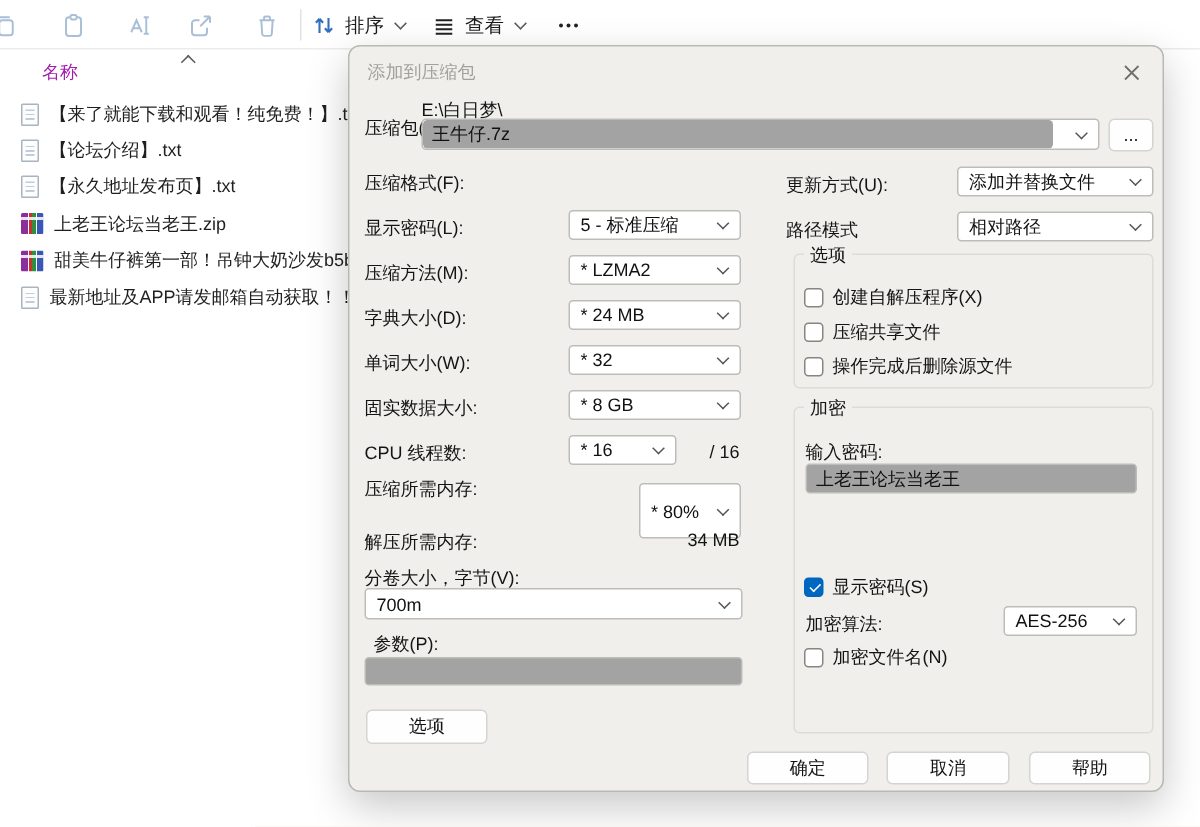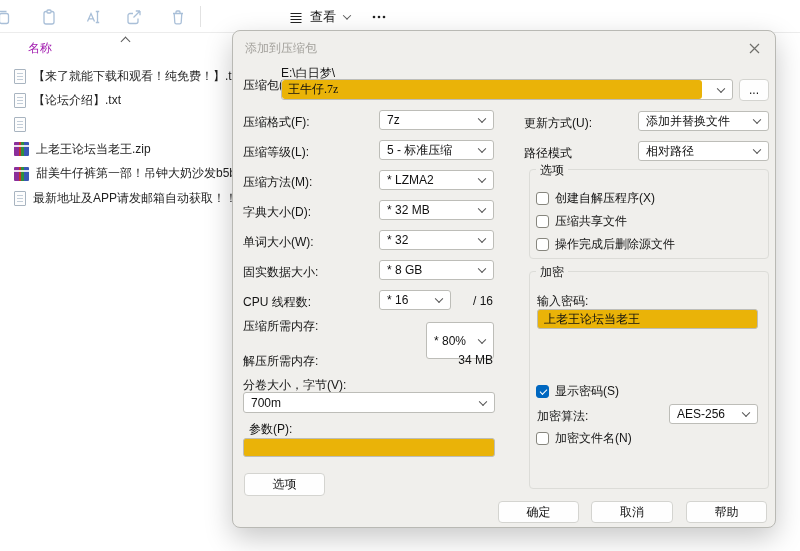--- a/index.html
+++ b/index.html
@@ -32,22 +32,22 @@
   .dialog { position:absolute; left:232px; top:30px; width:544px; height:498px; background:#f0efec;
             border:1px solid #b9b9b4; border-radius:8px; box-shadow:0 10px 28px rgba(0,0,0,.22); font-size:12px; color:#141414; }
   .dlg-title { position:absolute; left:12px; top:9px; font-size:12px; color:#a3a19c; }
   .dlg-close { position:absolute; right:10px; top:6px; width:22px; height:22px; display:flex; align-items:center; justify-content:center; }
   .lbl { position:absolute; font-size:12px; color:#141414; white-space:nowrap; }
 
   .combo { position:absolute; background:#fff; border:1px solid #bdbdb8; border-radius:3px; display:flex; align-items:center;
            padding:0 20px 0 7px; font-size:12px; color:#111; white-space:nowrap; overflow:hidden; }
   .combo .chev { position:absolute; right:8px; top:50%; width:6px; height:6px; border-right:1.2px solid #555;
                  border-bottom:1.2px solid #555; transform:translateY(-70%) rotate(45deg); }
-  .tinput { position:absolute; background:#eab308; border:1px solid #bdbdb8; border-radius:3px; font-size:12px; color:#111;
-            padding:0 6px; font-family:Liberation Serif, serif; outline:none; }
+  .tinput { position:absolute; background:#a3a3a3; border:1px solid #bdbdb8; border-radius:3px; font-size:12px; color:#111;
+            padding:0 6px; font-family:Liberation Sans, sans-serif; outline:none; }
   .btn { position:absolute; background:#fefefe; border:1px solid #d4d4d0; border-radius:4px; font-size:12px; color:#141414;
          display:flex; align-items:center; justify-content:center; cursor:default; }
   .groupbox { position:absolute; border:1px solid #dcdcd8; border-radius:4px; }
   .grouplabel { position:absolute; background:#f0efec; padding:0 4px; font-size:12px; color:#141414; }
   .cbrow { position:absolute; display:flex; align-items:center; gap:6px; }
   .cb { width:13px; height:13px; border:1px solid #87867e; border-radius:3px; background:#fff; position:relative; flex:0 0 auto; }
   .cb.checked { background:#0067c0; border-color:#0067c0; }
   .cb.checked::after { content:""; position:absolute; left:2.5px; top:3px; width:6px; height:3px;
        border-left:1.6px solid #fff; border-bottom:1.6px solid #fff; transform:rotate(-45deg); }
   .rt { position:absolute; font-size:12px; color:#141414; text-align:right; }
@@ -84,20 +84,30 @@
       </svg>
     </div>
     <div class="tbicon" style="left:168px">
       <svg width="18" height="18" viewBox="0 0 18 18" fill="none" stroke="#a9bfd8" stroke-width="1.3">
         <path d="M4 5.5h10M7 5.5V4a1 1 0 0 1 1-1h2a1 1 0 0 1 1 1v1.5"></path>
           <path d="M5.2 5.5l.6 9a1.5 1.5 0 0 0 1.5 1.4h3.4a1.5 1.5 0 0 0 1.5-1.4l.6-9"></path>
       </svg>
     </div>
     <div class="tbdivider"></div>
 
+    <div class="tbgroup" style="left:208px">
+      <span>
+        <svg width="16" height="16" viewBox="0 0 16 16" fill="none" stroke="#2e6fbe" stroke-width="1.4">
+          <path d="M5 13V3.5M5 3.5 2.6 6.2M5 3.5l2.4 2.7"></path>
+            <path d="M11 3v9.5M11 12.5l-2.4-2.7M11 12.5l2.4-2.7"></path>
+        </svg>
+      </span>
+      <span>排序</span>
+      <span class="chev-s"></span>
+    </div>
 
     <div class="tbgroup" style="left:288px">
       <span>
         <svg width="16" height="16" viewBox="0 0 16 16" fill="none" stroke="#222" stroke-width="1.2">
           <path d="M2.5 4.5h11M2.5 7.5h11M2.5 10.5h11M2.5 13.5h11"></path>
         </svg>
       </span>
       <span>查看</span>
       <span class="chev-s"></span>
     </div>
@@ -118,20 +128,21 @@
     <div class="file-row">
       <span class="fi" data-icon="txt"></span>
       <span class="file-name">【来了就能下载和观看！纯免费！】.txt</span>
     </div>
     <div class="file-row">
       <span class="fi" data-icon="txt"></span>
       <span class="file-name">【论坛介绍】.txt</span>
     </div>
     <div class="file-row">
       <span class="fi" data-icon="txt"></span>
+      <span class="file-name">【永久地址发布页】.txt</span>
     </div>
     <div class="file-row">
       <span class="fi" data-icon="rar"></span>
       <span class="file-name">上老王论坛当老王.zip</span>
     </div>
     <div class="file-row">
       <span class="fi" data-icon="rar"></span>
       <span class="file-name">甜美牛仔裤第一部！吊钟大奶沙发b5bd...</span>
     </div>
     <div class="file-row">
@@ -150,37 +161,33 @@
 
     <div class="lbl" style="left:10px; top:46px">压缩包(A)</div>
     <div class="lbl" style="left:48px; top:34px">E:\白日梦\</div>
     <div class="combo" style="left:48px; top:48px; width:452px; height:21px; padding:0">
       <input class="tinput" style="position: static; border: none; width: 420px; height: 19px;" value="王牛仔.7z">
       <span class="chev"></span>
     </div>
     <div class="btn" style="left:506px; top:48px; width:30px; height:22px">...</div>
 
     <div class="lbl" style="left:10px; top:83px">压缩格式(F):</div>
-    <div class="combo" style="left:146px; top:79px; width:115px; height:20px">
-      <span>7z</span>
-        <span class="chev"></span>
-    </div>
-    <div class="lbl" style="left:10px; top:113px">压缩等级(L):</div>
+    <div class="lbl" style="left:10px; top:113px">显示密码(L):</div>
     <div class="combo" style="left:146px; top:109px; width:115px; height:20px">
       <span>5 - 标准压缩</span>
         <span class="chev"></span>
     </div>
     <div class="lbl" style="left:10px; top:143px">压缩方法(M):</div>
     <div class="combo" style="left:146px; top:139px; width:115px; height:20px">
       <span>* LZMA2</span>
         <span class="chev"></span>
     </div>
     <div class="lbl" style="left:10px; top:173px">字典大小(D):</div>
     <div class="combo" style="left:146px; top:169px; width:115px; height:20px">
-      <span>* 32 MB</span>
+      <span>* 24 MB</span>
         <span class="chev"></span>
     </div>
     <div class="lbl" style="left:10px; top:203px">单词大小(W):</div>
     <div class="combo" style="left:146px; top:199px; width:115px; height:20px">
       <span>* 32</span>
         <span class="chev"></span>
     </div>
     <div class="lbl" style="left:10px; top:233px">固实数据大小:</div>
     <div class="combo" style="left:146px; top:229px; width:115px; height:20px">
       <span>* 8 GB</span>

